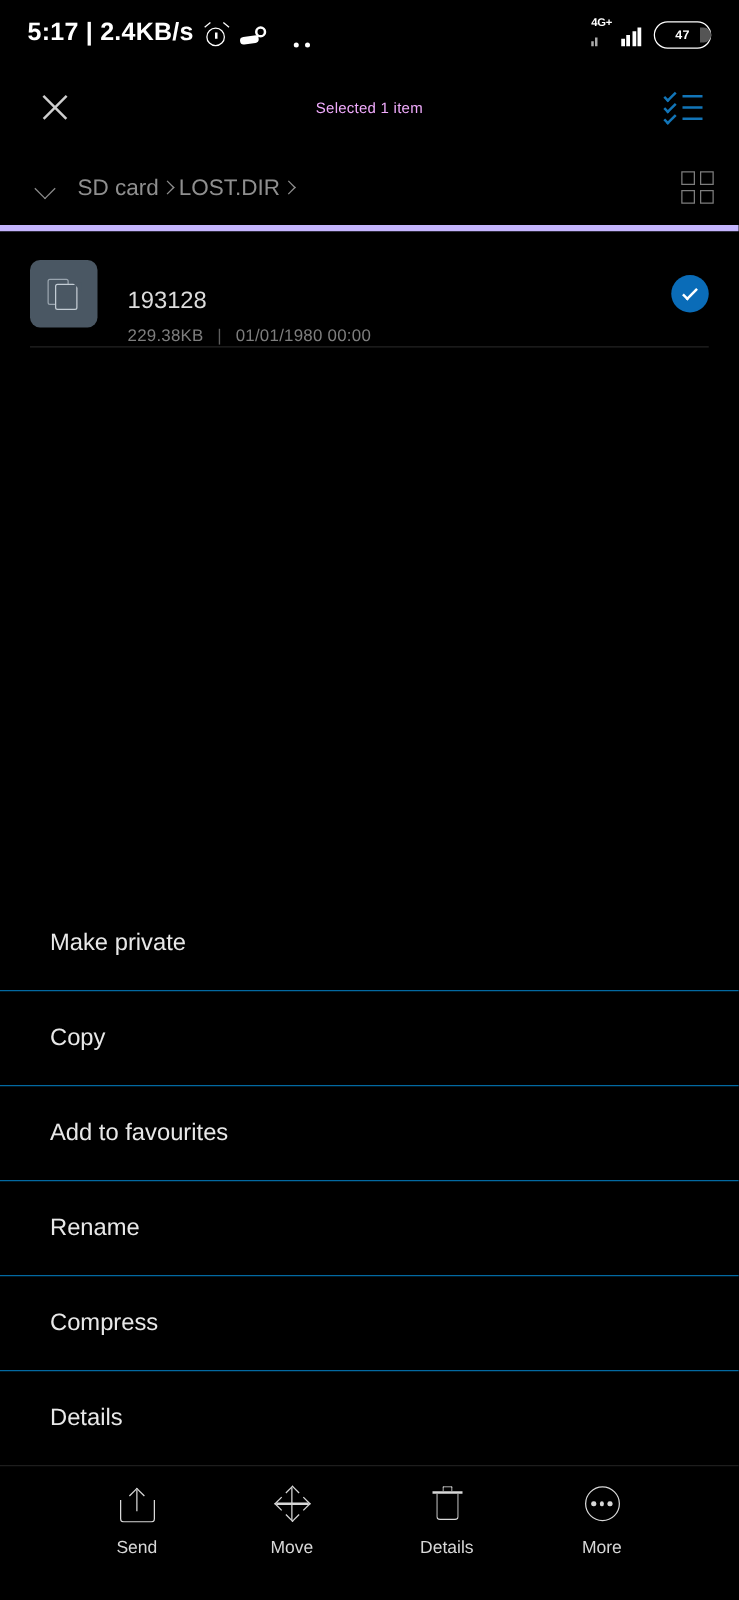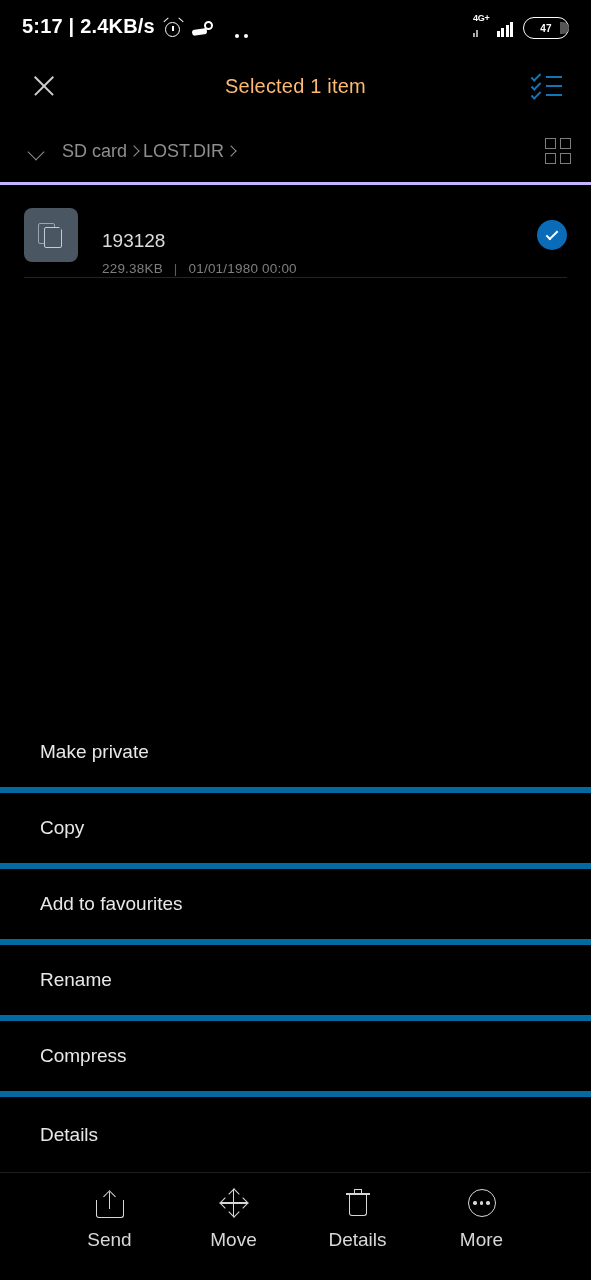--- a/index.html
+++ b/index.html
@@ -82,21 +82,21 @@
   }
   .icon-x { position: relative; width: 26px; height: 26px; }
   .icon-x::before, .icon-x::after {
     content: ""; position: absolute; left: 0; top: 12px;
     width: 26px; height: 1.7px; background: #cfcfcf;
   }
   .icon-x::before { transform: rotate(45deg); }
   .icon-x::after { transform: rotate(-45deg); }
   .appbar .title {
     position: absolute; left: 0; right: 0; text-align: center;
-    font-size: 20px; color: #fdba74; letter-spacing: .2px;
+    font-size: 12px; color: #f0abfc; letter-spacing: .2px;
     pointer-events: none;
   }
   .appbar .selall-btn {
     margin-left: auto; margin-right: 20px;
     width: 48px; height: 68px; display: flex; align-items: center; justify-content: center;
   }
   .icon-checklist { width: 32px; height: 28px; position: relative; }
   .icon-checklist .ck {
     position: absolute; width: 10px; height: 5px;
     border-left: 2px solid #1275b8; border-bottom: 2px solid #1275b8;
@@ -109,21 +109,21 @@
     position: absolute; left: 15px; width: 16px; height: 2px; background: #1275b8;
   }
   .icon-checklist .ln.r1 { top: 4px; }
   .icon-checklist .ln.r2 { top: 13px; }
   .icon-checklist .ln.r3 { top: 22px; }
 
   
   .breadcrumb {
     height: 65px; display: flex; align-items: center;
     padding: 0 20px 0 22px;
-    border-bottom: 3px solid #c4b5fd;
+    border-bottom: 5px solid #c4b5fd;
   }
   .bc-chevron { width: 30px; height: 30px; position: relative; margin-right: 10px; }
   .bc-chevron::before {
     content: ""; position: absolute; left: 8px; top: 10px;
     width: 11px; height: 11px;
     border-right: 1.8px solid #8d8d8d; border-bottom: 1.8px solid #8d8d8d;
     transform: rotate(45deg);
   }
   .bc-path { display: flex; align-items: center; font-size: 18px; color: #8f8f8f; }
   .bc-seg { color: #8f8f8f; }
@@ -170,34 +170,34 @@
     width: 12px; height: 6px; border-left: 2.2px solid #fff; border-bottom: 2.2px solid #fff;
     transform: rotate(-45deg); margin-top: -3px;
   }
   .row-sep { height: 1px; background: #232323; margin: 0 24px; }
 
   
   .menu { position: absolute; left: 0; right: 0; bottom: 107px; }
   .menu-item {
     height: 76px; display: flex; align-items: center;
     padding-left: 40px; font-size: 19px; color: #e8e8e8;
-    border-bottom: 6px solid #0369a1;
+    border-bottom: 1px solid #0369a1;
   }
   .menu-item:first-child { border-top: none; }
   .menu-item:last-child { border-bottom: 1px solid #1d1d1d; }
 
   
   .bottombar {
     position: absolute; left: 0; right: 0; bottom: 0; height: 107px;
     display: flex; align-items: flex-start; justify-content: center;
     gap: 52px; padding-top: 14px;
   }
   .tool { width: 72px; display: flex; flex-direction: column; align-items: center; gap: 10px; }
   .tool .glyph { height: 32px; display: flex; align-items: center; justify-content: center; }
-  .tool .tlabel { font-size: 19px; color: #d8d8d8; }
+  .tool .tlabel { font-size: 14px; color: #d8d8d8; }
 
   .ic-send { position: relative; width: 28px; height: 30px; }
   .ic-send .tray {
     position: absolute; left: 0; bottom: 0; width: 28px; height: 18px;
     border: 1.8px solid #d8d8d8; border-top: none; border-radius: 0 0 3px 3px;
   }
   .ic-send .stem { position: absolute; left: 13px; top: 4px; width: 1.8px; height: 17px; background: #d8d8d8; }
   .ic-send .head {
     position: absolute; left: 9px; top: 4px; width: 9px; height: 9px;
     border-left: 1.8px solid #d8d8d8; border-top: 1.8px solid #d8d8d8;

